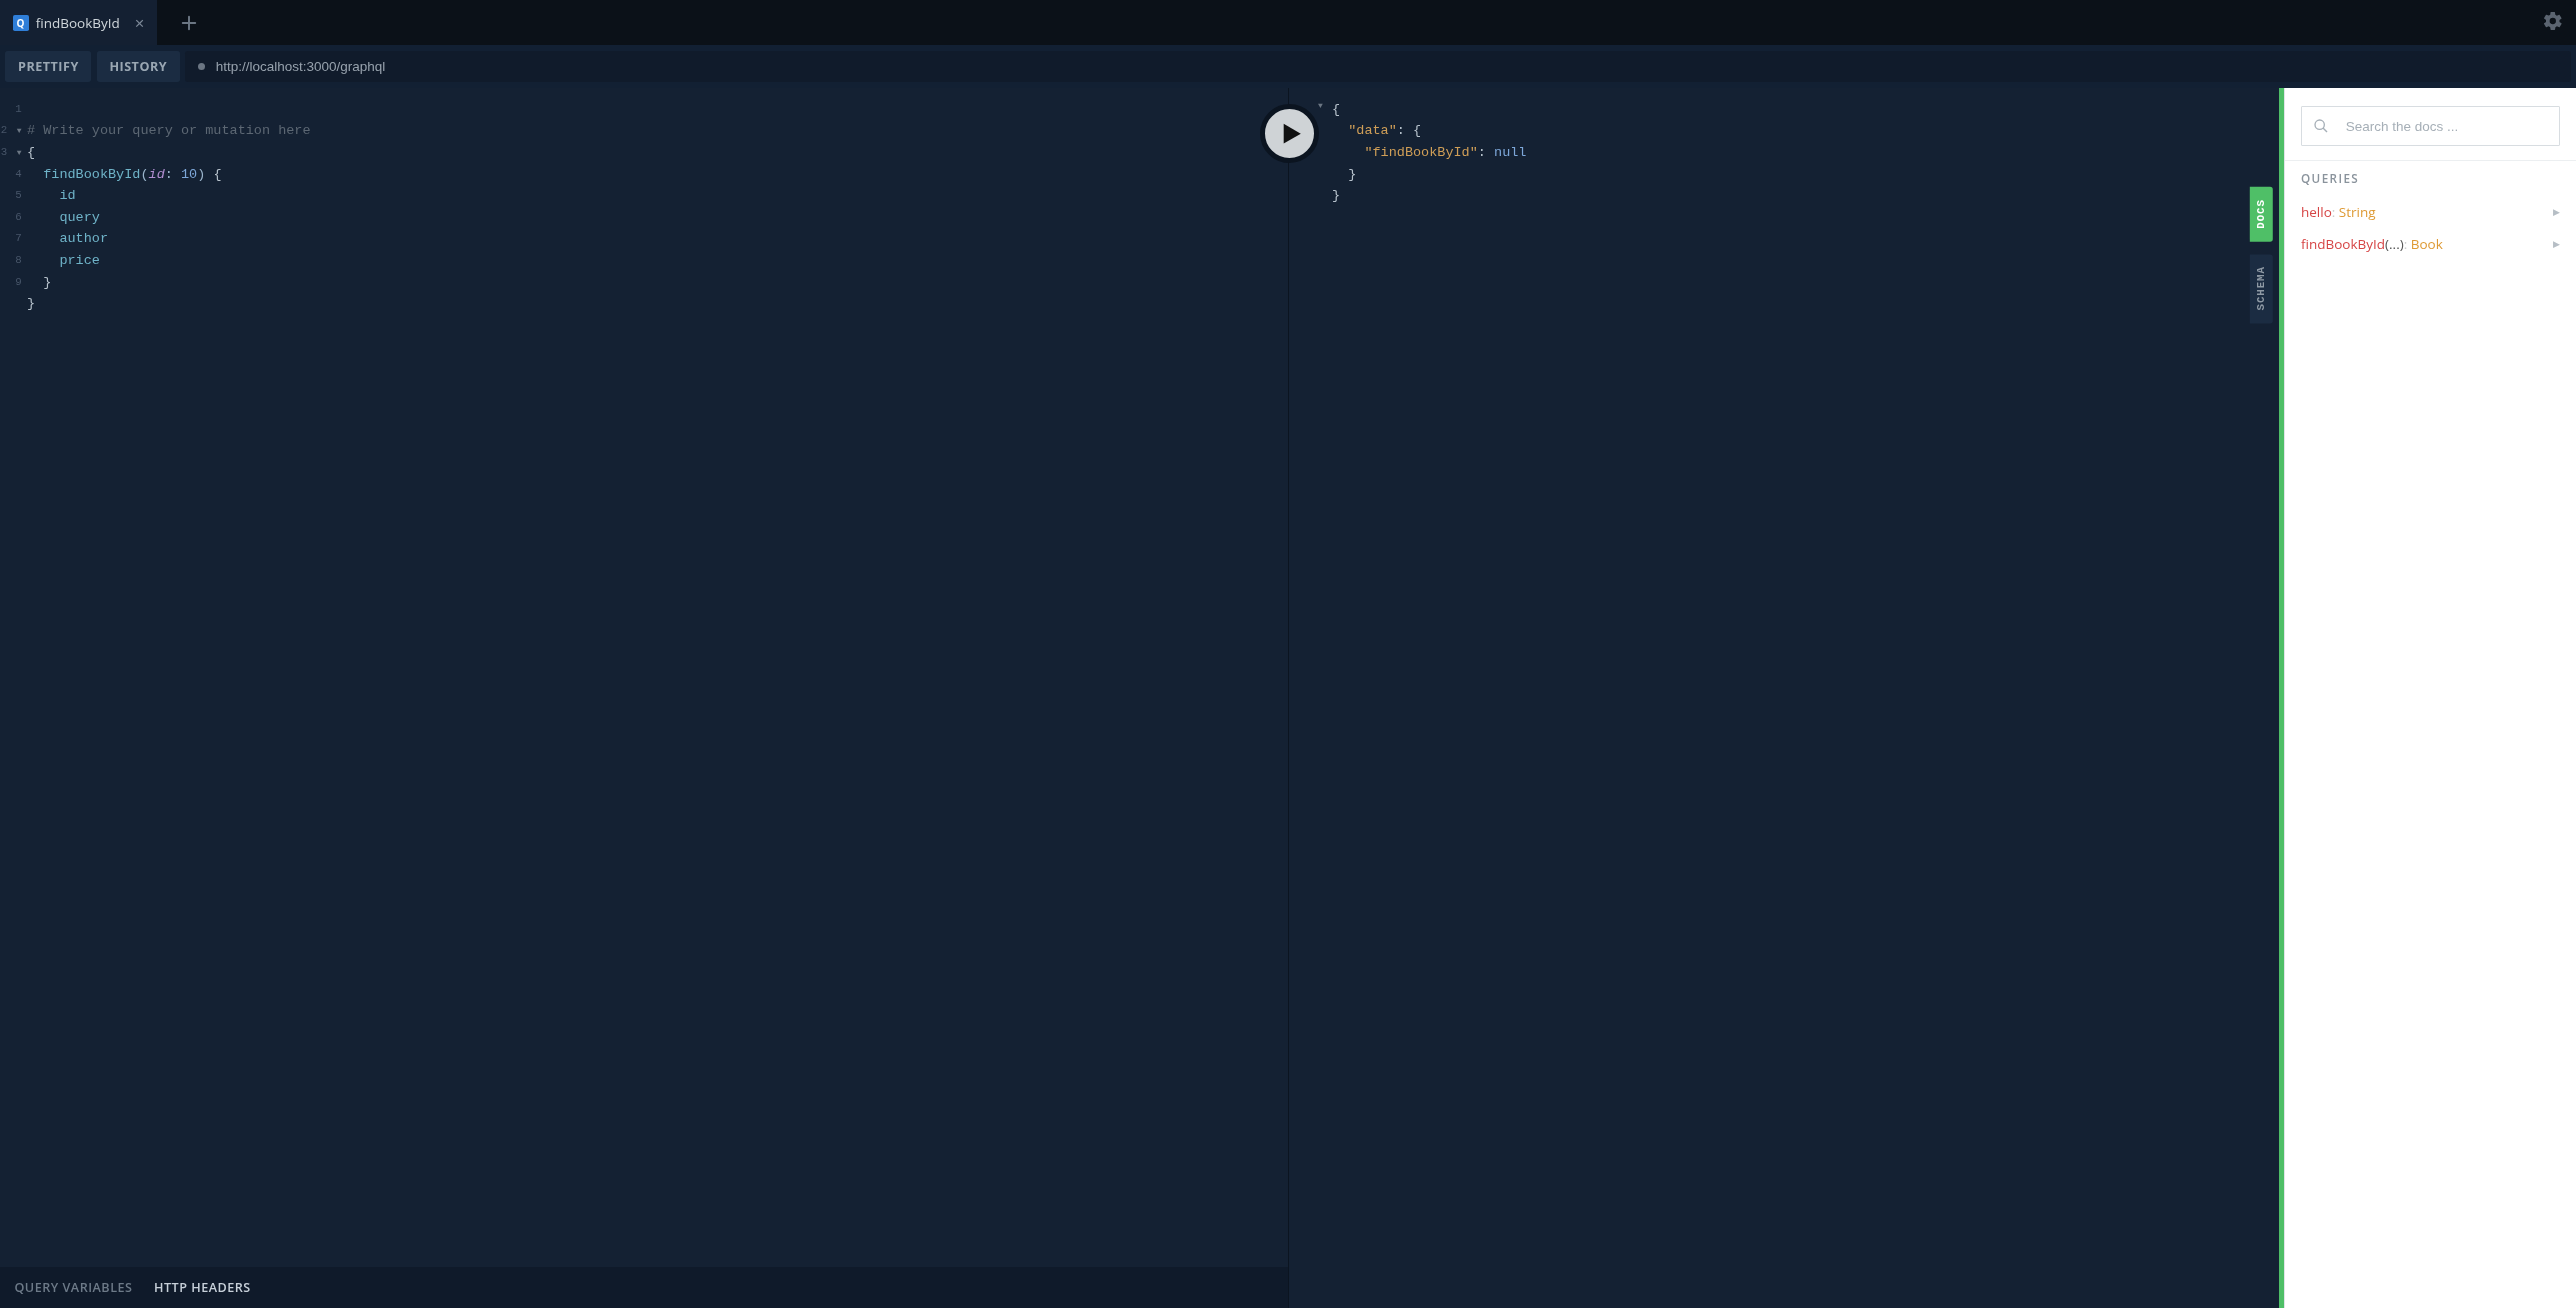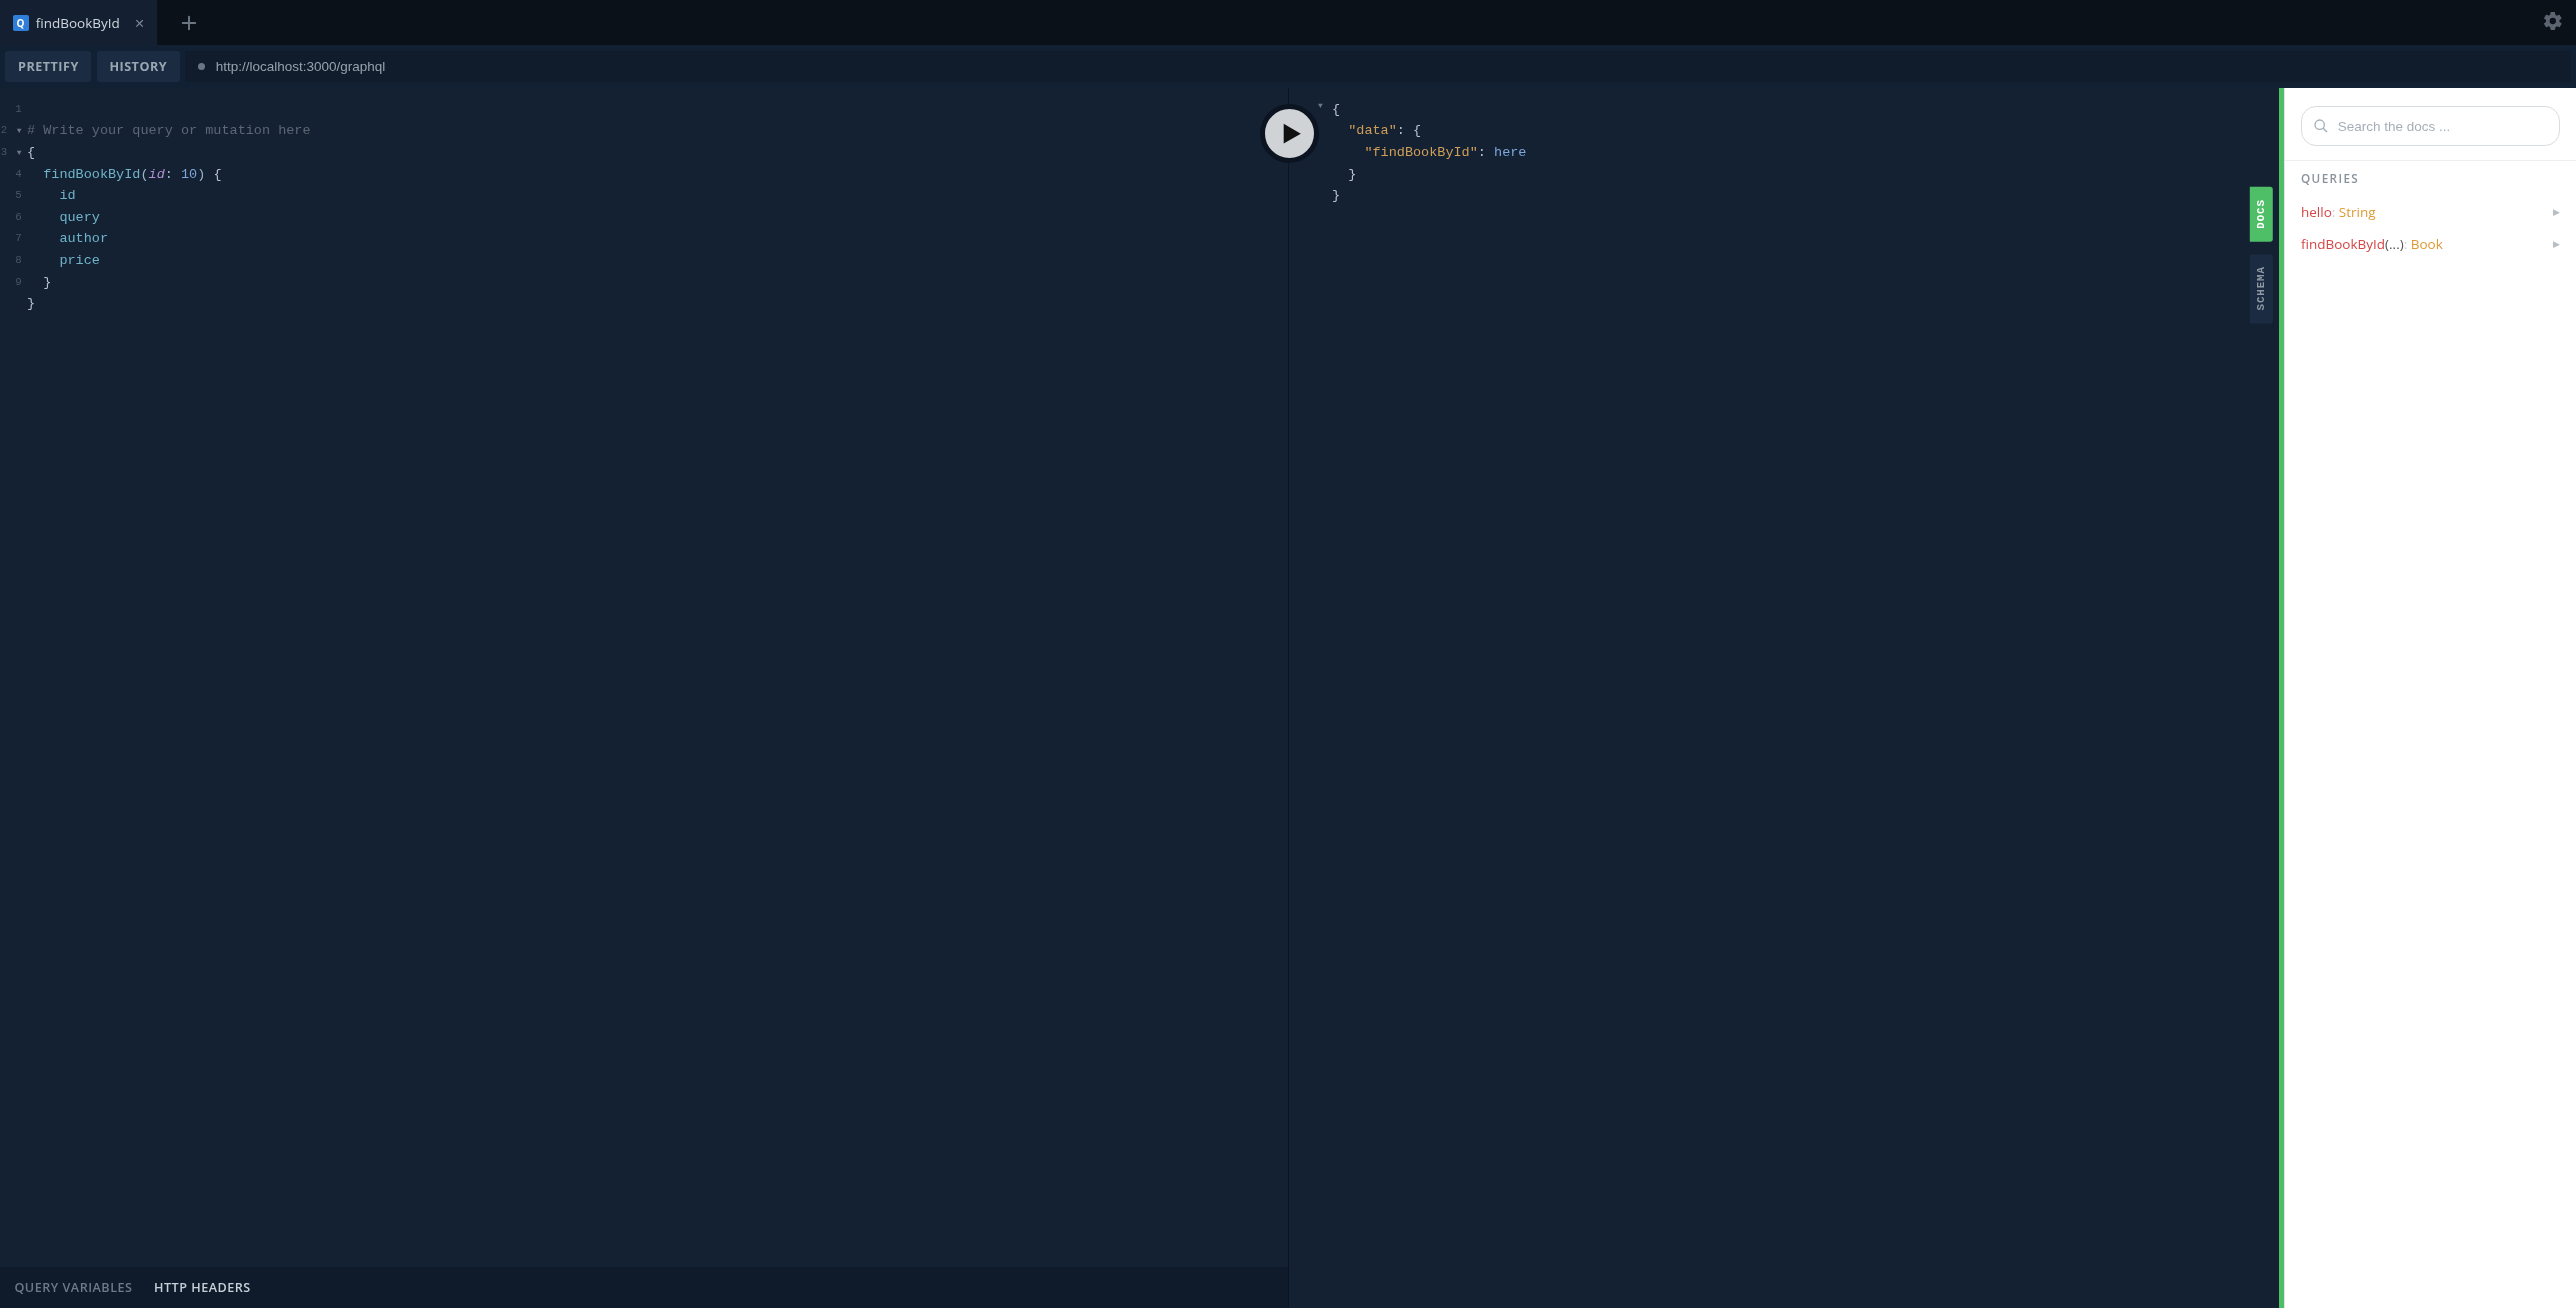--- a/index.html
+++ b/index.html
@@ -230,26 +230,26 @@
     background: #ffffff;
     display: flex;
     flex-direction: column;
     border-left: 0.9px solid #e1e4e8;
   }
   .docs-search {
     padding: 18px 16px 14.4px 16px;
   }
   .docs-search .box {
     border: 0.9px solid #d8dde1;
-    border-radius: 15px;
+    border-radius: 1px;
     height: 40px;
     display: flex;
     align-items: center;
     padding: 0 10.8px;
-    gap: 9px;
+    gap: 17px;
   }
   .docs-search input {
     flex: 1;
     border: none;
     outline: none;
     font-size: 13.5px;
     color: #333;
   }
   .docs-search input::placeholder { color: #a6afb7; }
   .docs-section-title {
@@ -340,21 +340,21 @@
       <svg width="21.6" height="23.4" viewBox="0 0 24 26">
           <path d="M3 2 L22 13 L3 24 Z" fill="#111"></path>
         </svg>
     </div>
   </div>
 
   <div class="result-col mono">
     <span class="result-fold">▼</span>
     <div class="result-code"><span class="j-brace">{</span>
   <span class="j-key">"data"</span><span class="j-brace">:</span> <span class="j-brace">{</span>
-    <span class="j-key">"findBookById"</span><span class="j-brace">:</span> <span class="j-null">here</span>
+    <span class="j-key">"findBookById"</span><span class="j-brace">:</span> <span class="j-null">null</span>
   <span class="j-brace">}</span>
 <span class="j-brace">}</span></div>
 
     <div class="side-tabs">
       <div class="side-tab docs">DOCS</div>
       <div class="side-tab schema">SCHEMA</div>
     </div>
   </div>
 
   <div class="divider"></div>

